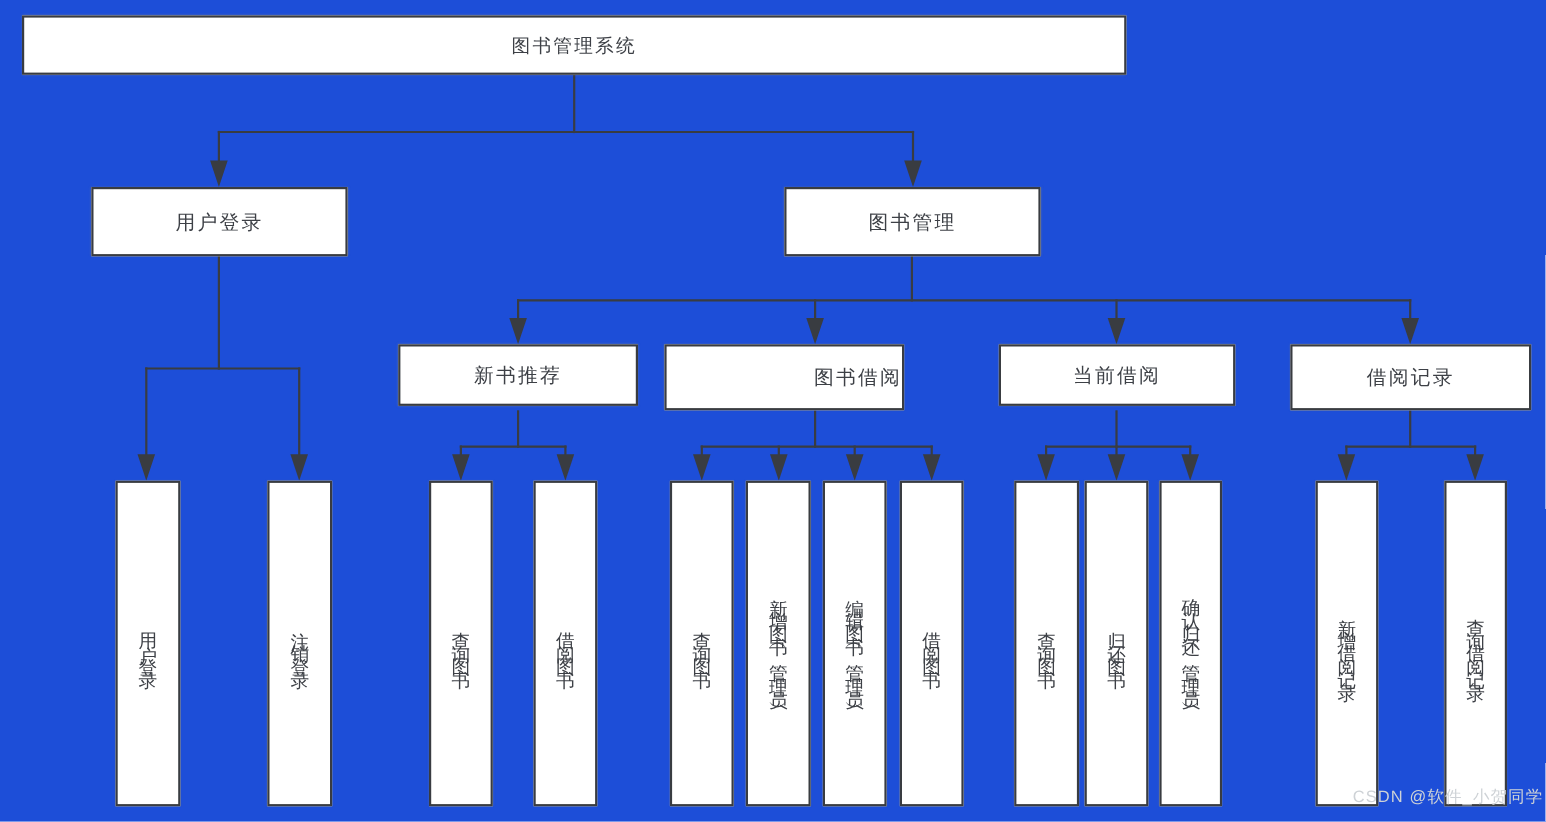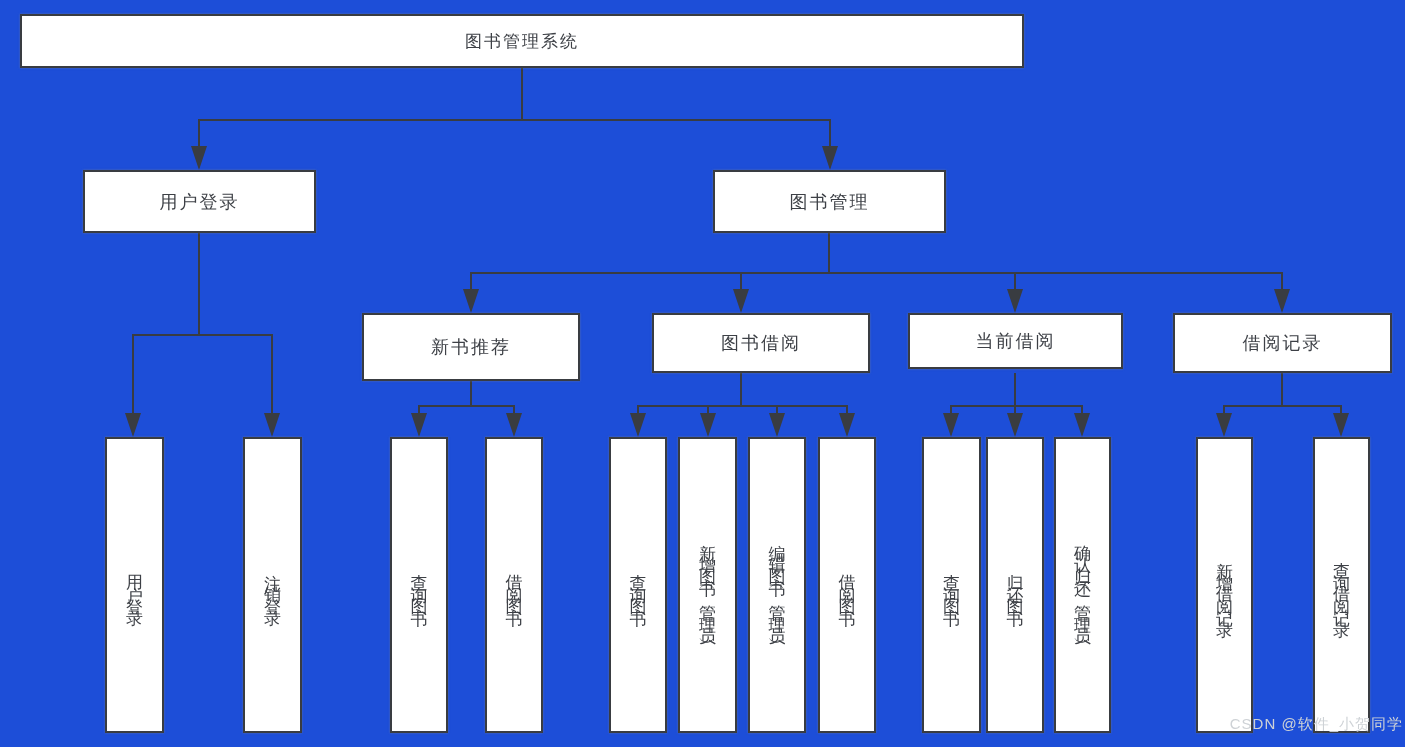--- a/index.html
+++ b/index.html
@@ -113,24 +113,24 @@
     <span>图书管理系统</span>
   </div>
 
   <div class="node h" style="left:83px;top:170px;width:233px;height:63px;">
     <span>用户登录</span>
   </div>
   <div class="node h" style="left:713px;top:170px;width:233px;height:63px;">
     <span>图书管理</span>
   </div>
 
-  <div class="node h" style="left:362px;top:313px;width:218px;height:68px;">
+  <div class="node h" style="left:362px;top:313px;width:218px;height:56px;">
     <span>新书推荐</span>
   </div>
-  <div class="node h" style="left:652px;top:313px;width:218px;height:60px;">
+  <div class="node h" style="left:604px;top:313px;width:218px;height:60px;justify-content:flex-end;">
     <span>图书借阅</span>
   </div>
   <div class="node h" style="left:908px;top:313px;width:215px;height:56px;">
     <span>当前借阅</span>
   </div>
   <div class="node h" style="left:1173px;top:313px;width:219px;height:60px;">
     <span>借阅记录</span>
   </div>
 
   <div class="node v" style="left:105px;top:437px;width:59px;height:296px;">

